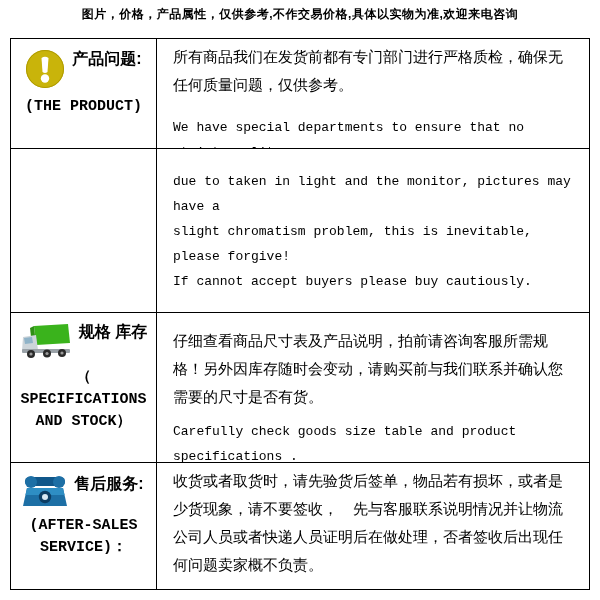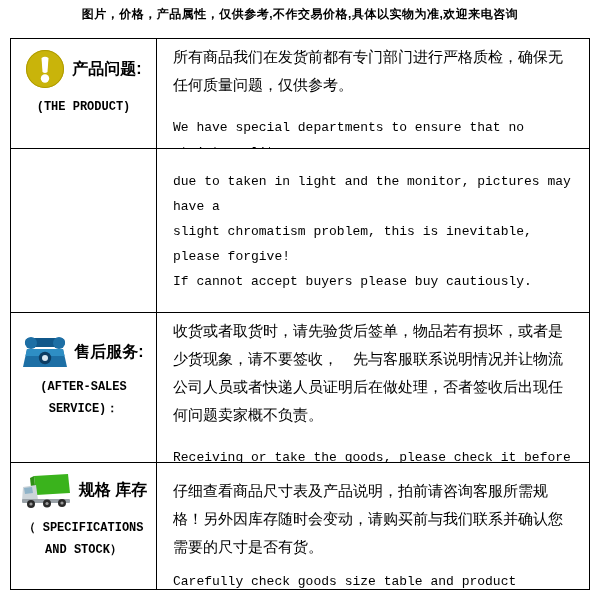--- a/index.html
+++ b/index.html
@@ -15,25 +15,25 @@
     position:absolute;left:10px;top:38px;width:580px;height:552px;
     border:1px solid #000;box-sizing:border-box;
     display:grid;grid-template-rows:110px 164px 150px 1fr;
   }
   .row{display:grid;grid-template-columns:146px 1fr;border-bottom:1px solid #000;min-height:0;}
   .row:last-child{border-bottom:none;}
   .cell-left{
     border-right:1px solid #000;display:flex;flex-direction:column;
     align-items:center;justify-content:center;padding:0 4px 20px 4px;box-sizing:border-box;
   }
-  .label-top{display:flex;align-items:center;gap:7px;margin-bottom:7px;}
+  .label-top{display:flex;gap:7px;margin-bottom:7px;}
   .icon{flex:0 0 auto;display:flex;align-items:center;}
   .label-cn{font-size:16px;font-weight:bold;white-space:nowrap;}
   .label-en{
-    font-size:12px;font-weight:bold;text-align:center;white-space:pre-line;
+    font-size:15px;font-weight:bold;text-align:center;white-space:pre-line;
     font-family:"Liberation Mono","DejaVu Sans Mono",monospace;line-height:22px;
   }
   .cell-right{padding:4px 14px 0 16px;box-sizing:border-box;overflow:hidden;}
   .cn-text{font-size:15px;line-height:28px;}
   .en-text{
     font-size:13px;line-height:25px;white-space:pre-line;margin-top:16px;
     font-family:"Liberation Mono","DejaVu Sans Mono",monospace;
   }
   .row-specs .cell-right{padding-top:14px;}
   .row-specs .en-text{margin-top:8px;}
@@ -73,45 +73,20 @@
     <div class="row">
       <div class="cell-left">
       </div>
       <div class="cell-right">
         <div class="en-text">due to taken in light and the monitor, pictures may have a
 slight chromatism problem, this is inevitable, please forgive!
 If cannot accept buyers please buy cautiously.</div>
       </div>
     </div>
 
-    <div class="row">
-      <div class="cell-left">
-        <div class="label-top">
-          <span class="icon">
-            <svg width="44" height="34" viewBox="0 0 44 34">
-              <path d="M4 14 L40 14 L44 32 L0 32 Z" fill="#1d6fa5"></path>
-              <path d="M4 14 L40 14 L41.5 21 L2.5 21 Z" fill="#2e8ec4"></path>
-              <rect x="2" y="3" width="40" height="9" rx="4.5" fill="#10578a"></rect>
-              <circle cx="8" cy="8" r="6" fill="#1d6fa5"></circle>
-              <circle cx="36" cy="8" r="6" fill="#1d6fa5"></circle>
-              <circle cx="22" cy="23" r="6.2" fill="#0c3d63"></circle>
-              <circle cx="22" cy="23" r="3" fill="#d8e8f2"></circle>
-            </svg>
-          </span>
-          <span class="label-cn">售后服务:</span>
-        </div>
-        <div class="label-en">(AFTER-SALES
-SERVICE)：</div>
-      </div>
-      <div class="cell-right">
-        <div class="cn-text">收货或者取货时，请先验货后签单，物品若有损坏，或者是少货现象，请不要签收，　先与客服联系说明情况并让物流公司人员或者快递人员证明后在做处理，否者签收后出现任何问题卖家概不负责。</div>
-        <div class="en-text">Receiving or take the goods, please check it before sign the bill.</div>
-      </div>
-    </div>
-
     <div class="row row-specs">
       <div class="cell-left">
         <div class="label-top">
           <span class="icon">
             <svg width="52" height="38" viewBox="0 0 52 38">
               <polygon points="14,4 48,2 50,21 16,23" fill="#3ab31c"></polygon>
               <polygon points="14,4 16,23 12,24 10,6" fill="#2e8f15"></polygon>
               <path d="M3 15 L16 13 L18 28 L2 29 Z" fill="#cdd5da"></path>
               <path d="M4 16 L12 15 L13 21 L5 22 Z" fill="#8fb3c8"></path>
               <rect x="2" y="27" width="48" height="4" rx="1" fill="#9aa2a8"></rect>
@@ -128,14 +103,39 @@
         <div class="label-en">（ SPECIFICATIONS
 AND STOCK）</div>
       </div>
       <div class="cell-right">
         <div class="cn-text">仔细查看商品尺寸表及产品说明，拍前请咨询客服所需规格！另外因库存随时会变动，请购买前与我们联系并确认您需要的尺寸是否有货。</div>
         <div class="en-text">Carefully check goods size table and product specifications .
 please check detail with Customer service before buying.</div>
       </div>
     </div>
 
+    <div class="row">
+      <div class="cell-left">
+        <div class="label-top">
+          <span class="icon">
+            <svg width="44" height="34" viewBox="0 0 44 34">
+              <path d="M4 14 L40 14 L44 32 L0 32 Z" fill="#1d6fa5"></path>
+              <path d="M4 14 L40 14 L41.5 21 L2.5 21 Z" fill="#2e8ec4"></path>
+              <rect x="2" y="3" width="40" height="9" rx="4.5" fill="#10578a"></rect>
+              <circle cx="8" cy="8" r="6" fill="#1d6fa5"></circle>
+              <circle cx="36" cy="8" r="6" fill="#1d6fa5"></circle>
+              <circle cx="22" cy="23" r="6.2" fill="#0c3d63"></circle>
+              <circle cx="22" cy="23" r="3" fill="#d8e8f2"></circle>
+            </svg>
+          </span>
+          <span class="label-cn">售后服务:</span>
+        </div>
+        <div class="label-en">(AFTER-SALES
+SERVICE)：</div>
+      </div>
+      <div class="cell-right">
+        <div class="cn-text">收货或者取货时，请先验货后签单，物品若有损坏，或者是少货现象，请不要签收，　先与客服联系说明情况并让物流公司人员或者快递人员证明后在做处理，否者签收后出现任何问题卖家概不负责。</div>
+        <div class="en-text">Receiving or take the goods, please check it before sign the bill.</div>
+      </div>
+    </div>
+
   </div>
 </div>
 
 </body></html>

